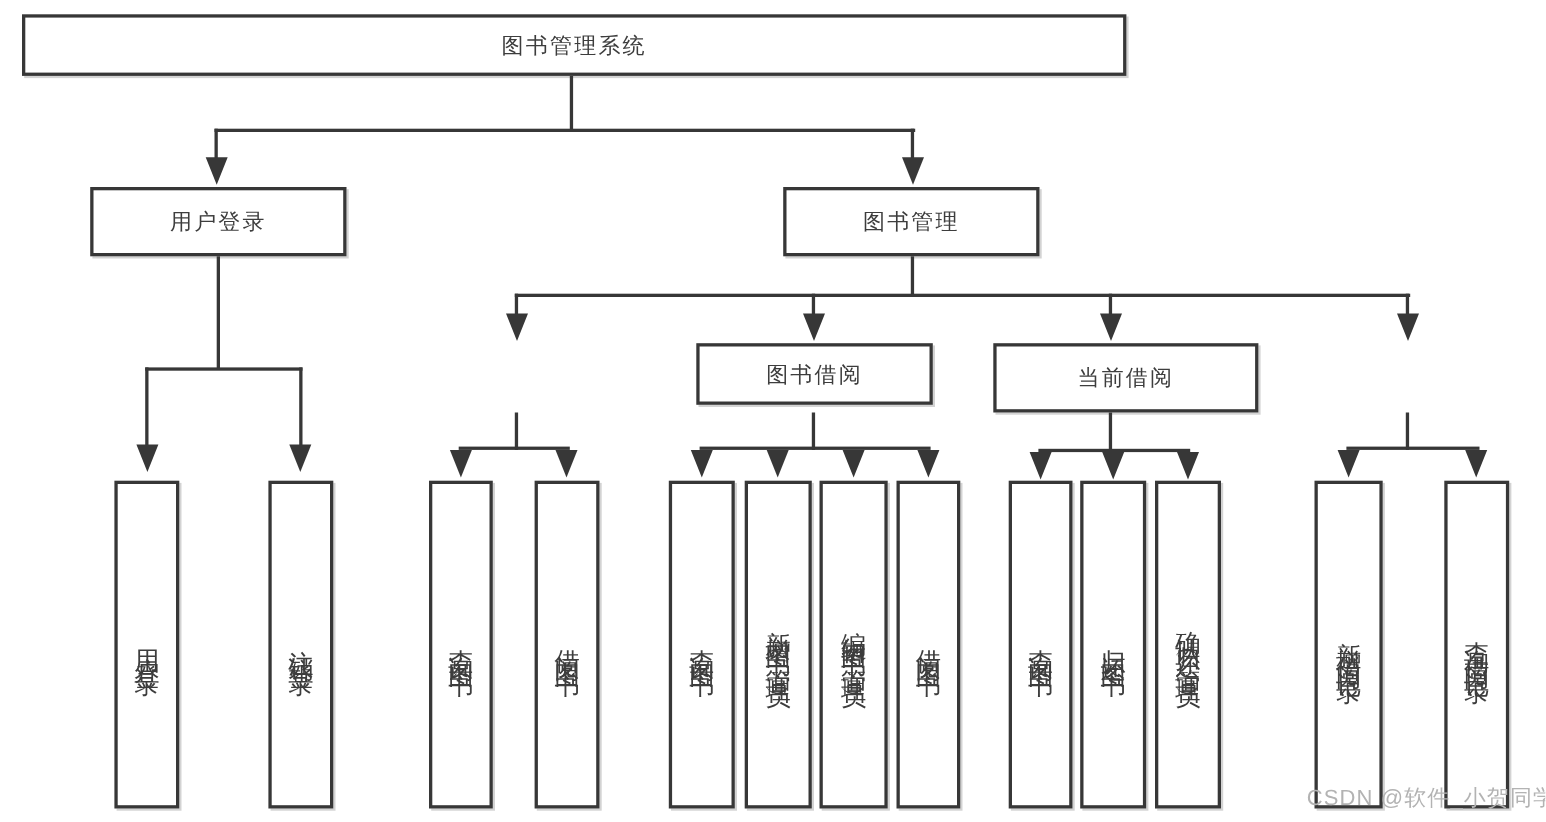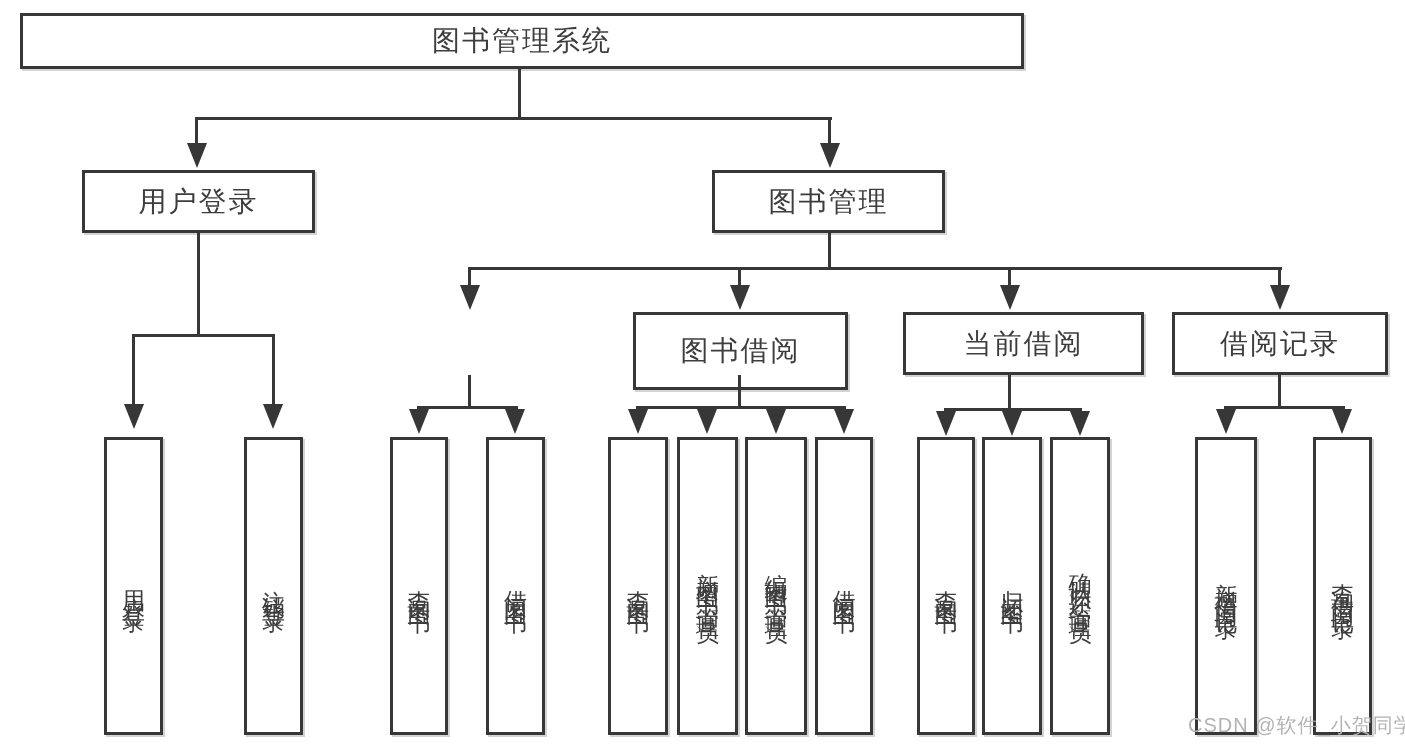--- a/index.html
+++ b/index.html
@@ -8,21 +8,21 @@
     font-family:"Liberation Sans","DejaVu Sans",sans-serif; overflow:hidden;
   }
   
   .node {
     position:absolute; box-sizing:border-box;
     border:3px solid #373737; background:#ffffff;
     display:flex; align-items:center; justify-content:center;
     box-shadow:2px 2px 0 rgba(130,130,130,0.35);
   }
   .node .lbl {
-    color:#3d3d3d; font-size:28px; letter-spacing:2px; white-space:nowrap;
+    color:#3d3d3d; font-size:20px; letter-spacing:2px; white-space:nowrap;
   }
   
   .leaf {
     position:absolute; top:437px; height:298px; box-sizing:border-box;
     border:3px solid #373737; background:#ffffff;
     display:flex; align-items:center; justify-content:center;
     box-shadow:2px 2px 0 rgba(130,130,130,0.35);
   }
   .leaf .vlbl {
     writing-mode:vertical-rl; text-orientation:mixed;
@@ -76,28 +76,25 @@
   <div class="hl" style="left:468px;top:267px;width:814px"></div>
   <div class="vl" style="left:468px;top:267px;height:20px"></div>
   <div class="ar" style="left:460px;top:285px"></div>
   <div class="vl" style="left:738px;top:267px;height:20px"></div>
   <div class="ar" style="left:730px;top:285px"></div>
   <div class="vl" style="left:1008px;top:267px;height:20px"></div>
   <div class="ar" style="left:1000px;top:285px"></div>
   <div class="vl" style="left:1278px;top:267px;height:20px"></div>
   <div class="ar" style="left:1270px;top:285px"></div>
 
-  <div class="node" style="left:633px;top:312px;width:215px;height:78px">
+  <div class="node" style="left:633px;top:312px;width:215px;height:56px">
     <span class="lbl">图书借阅</span>
   </div>
   <div class="node" style="left:903px;top:312px;width:241px;height:63px">
     <span class="lbl">当前借阅</span>
-  </div>
-  <div class="node" style="left:1172px;top:312px;width:216px;height:63px">
-    <span class="lbl">借阅记录</span>
   </div>
 
   <div class="vl" style="left:468px;top:375px;height:34px"></div>
   <div class="hl" style="left:417px;top:406px;width:101px"></div>
   <div class="ar" style="left:409px;top:409px"></div>
   <div class="ar" style="left:505px;top:409px"></div>
 
   <div class="vl" style="left:738px;top:375px;height:34px"></div>
   <div class="hl" style="left:636px;top:406px;width:210px"></div>
   <div class="ar" style="left:628px;top:409px"></div>

